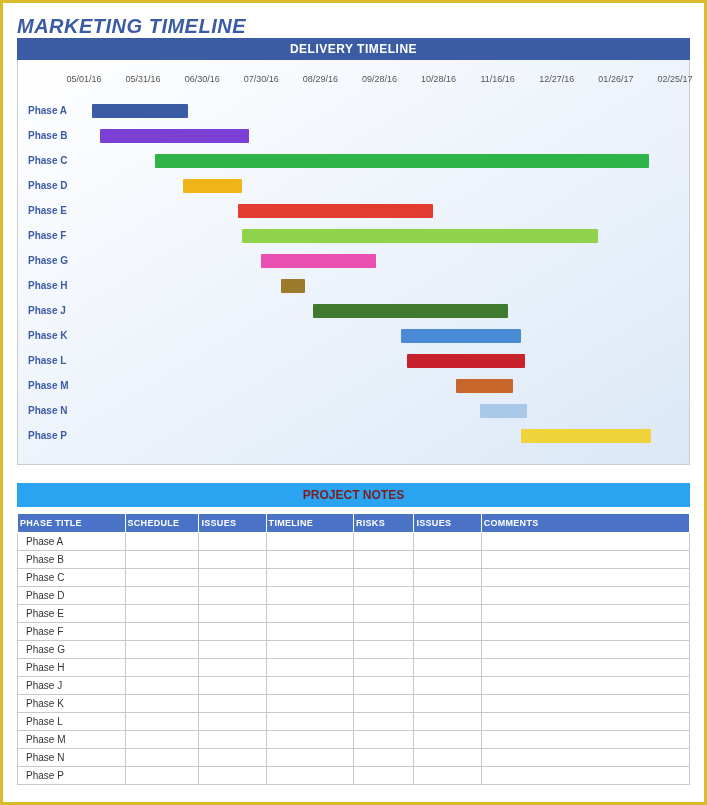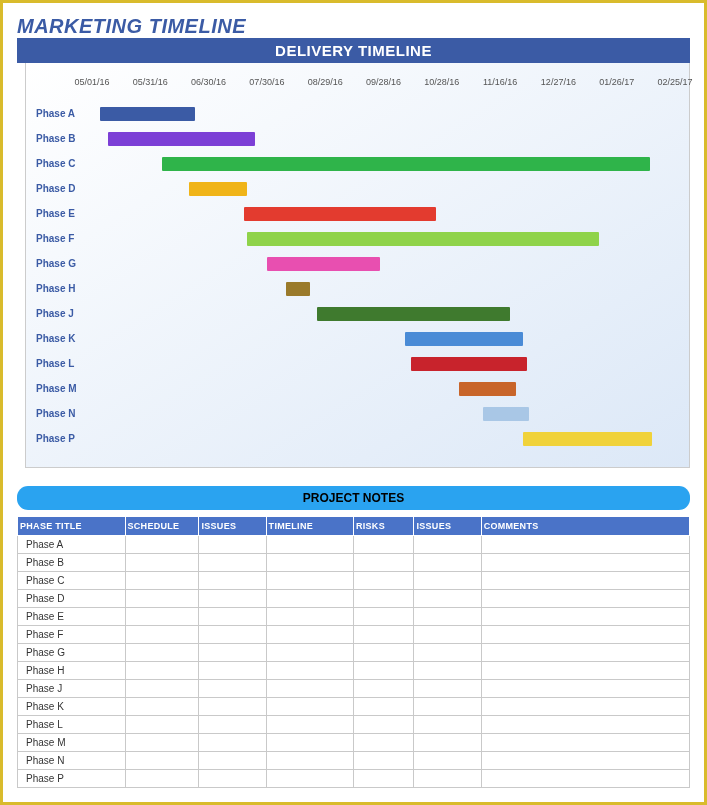--- a/index.html
+++ b/index.html
@@ -17,32 +17,31 @@
     font-size: 20px;
     font-weight: bold;
     font-style: italic;
     color: #3b5ba5;
     letter-spacing: 0.5px;
   }
   .section-head {
     background: #3b5ba5;
     color: #fff;
     font-weight: bold;
-    font-size: 15px;
+    font-size: 12px;
     text-align: center;
     padding: 4px 0;
     letter-spacing: 0.5px;
   }
   .chart-wrap {
     background: linear-gradient(to bottom right, #ffffff, #dce8f7);
     padding: 14px 10px 10px 10px;
     border: 1px solid #ccc;
     border-top: none;
     margin-bottom: 18px;
-    margin-left: 8px;
   }
   .chart {
     position: relative;
     height: 380px;
   }
   .label-col {
     position: absolute;
     left: 0; top: 24px; bottom: 0;
     width: 56px;
   }
@@ -68,27 +67,26 @@
     white-space: nowrap;
   }
   .bar {
     position: absolute;
     height: 14px;
     border-radius: 1px;
   }
   
   .notes-head {
     background: #2aa3f0;
-    color: #000000;
+    color: #7f1d1d;
     font-weight: bold;
     font-size: 12px;
     text-align: center;
     padding: 5px 0;
     margin-bottom: 6px;
-    border-radius: 11px;
   }
   table.notes {
     width: 100%;
     border-collapse: collapse;
     table-layout: fixed;
     font-size: 10px;
   }
   table.notes th {
     background: #4a73c8;
     color: #fff;

